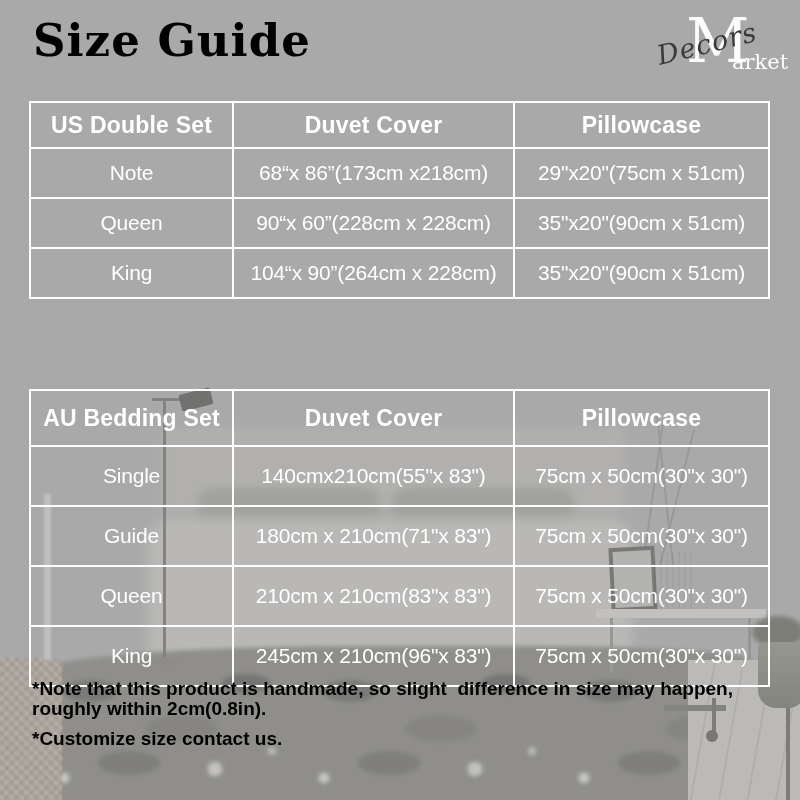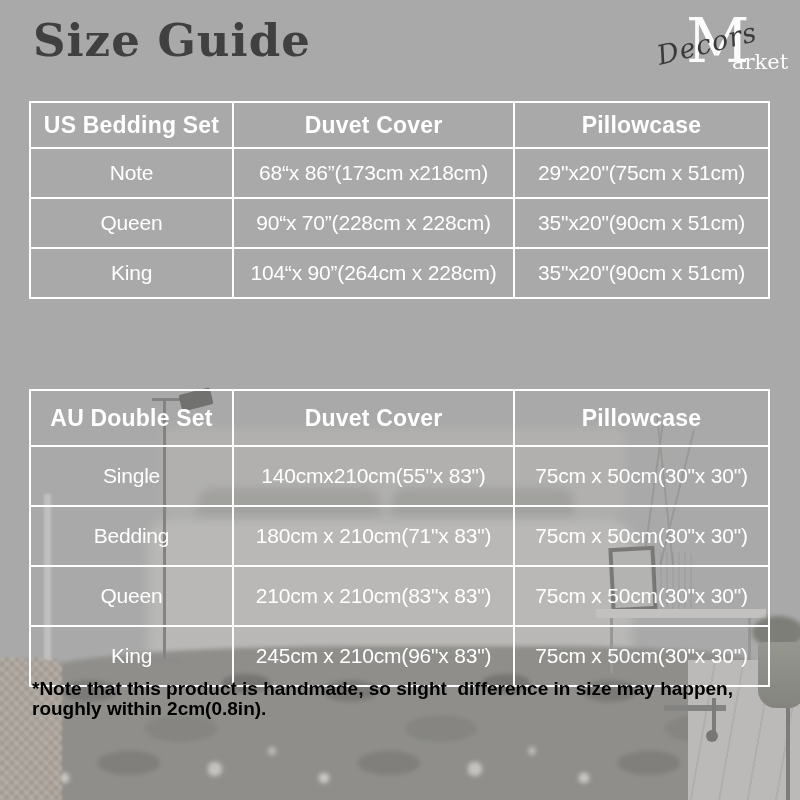--- a/index.html
+++ b/index.html
@@ -62,21 +62,21 @@
   }
   .pot{right:-6px;top:642px;width:48px;height:66px;border-radius:6px 6px 18px 18px;background:linear-gradient(#8a8a80,#6c6c63);}
   .pot-leaves{right:-4px;top:616px;width:52px;height:32px;border-radius:50%;background:#606257;filter:blur(2px);}
   .veil{position:absolute;inset:0;z-index:1;background:rgba(169,169,169,0.40);}
 
   
   .fg{position:absolute;z-index:2;}
   .page-title{
     left:33px;top:14px;margin:0;
     font-family:"DejaVu Serif",serif;font-weight:700;font-size:45px;
-    letter-spacing:1px;color:#404040;
+    letter-spacing:1px;color:#000000;
   }
   .logo{left:658px;top:8px;width:134px;height:74px;}
   .logo span{position:absolute;}
   .logo-m{left:28px;top:2px;font-family:"DejaVu Serif",serif;font-size:62px;line-height:1;color:#fcfcfc;}
   .logo-script{
     left:-2px;top:20px;font-family:"DejaVu Serif",serif;font-style:italic;
     font-size:27px;color:#3a3a3a;transform:rotate(-14deg);letter-spacing:1px;
   }
   .logo-rest{left:74px;top:42px;font-family:"DejaVu Serif",serif;font-size:21px;color:#fcfcfc;text-align:right;}
 
@@ -142,75 +142,76 @@
   </div>
 
   <table class="fg size us">
     <colgroup>
         <col style="width:203px">
         <col style="width:281px">
         <col style="width:255px">
       </colgroup>
     <tbody>
         <tr class="hdr">
-      <th>US Bedding Set</th>
+      <th>US Double Set</th>
       <th>Duvet Cover</th>
       <th>Pillowcase</th>
     </tr>
     <tr class="data">
       <td>Note</td>
       <td>68“x 86”(173cm x218cm)</td>
       <td>29"x20"(75cm x 51cm)</td>
     </tr>
     <tr class="data">
       <td>Queen</td>
-      <td>90“x 70”(228cm x 228cm)</td>
+      <td>90“x 60”(228cm x 228cm)</td>
       <td>35"x20"(90cm x 51cm)</td>
     </tr>
     <tr class="data">
       <td>King</td>
       <td>104“x 90”(264cm x 228cm)</td>
       <td>35"x20"(90cm x 51cm)</td>
     </tr>
   </tbody>
     </table>
 
   <table class="fg size au">
     <colgroup>
         <col style="width:203px">
         <col style="width:281px">
         <col style="width:255px">
       </colgroup>
     <tbody>
         <tr class="hdr">
-      <th>AU Double Set</th>
+      <th>AU Bedding Set</th>
       <th>Duvet Cover</th>
       <th>Pillowcase</th>
     </tr>
     <tr class="data">
       <td>Single</td>
       <td>140cmx210cm(55"x 83")</td>
       <td>75cm x 50cm(30"x 30")</td>
     </tr>
     <tr class="data">
-      <td>Bedding</td>
+      <td>Guide</td>
       <td>180cm x 210cm(71"x 83")</td>
       <td>75cm x 50cm(30"x 30")</td>
     </tr>
     <tr class="data">
       <td>Queen</td>
       <td>210cm x 210cm(83"x 83")</td>
       <td>75cm x 50cm(30"x 30")</td>
     </tr>
     <tr class="data">
       <td>King</td>
       <td>245cm x 210cm(96"x 83")</td>
       <td>75cm x 50cm(30"x 30")</td>
     </tr>
   </tbody>
     </table>
 
   <div class="fg notes">
     <p>*Note that this product is handmade, so slight  difference in size may happen,
 roughly within 2cm(0.8in).</p>
+    <p>*Customize size contact us.</p>
   </div>
 
 </div>
 
 </body></html>

